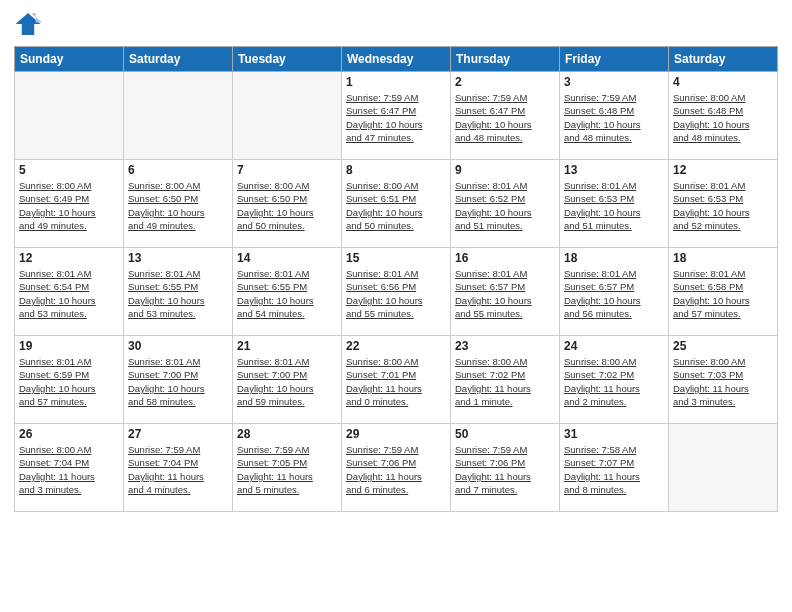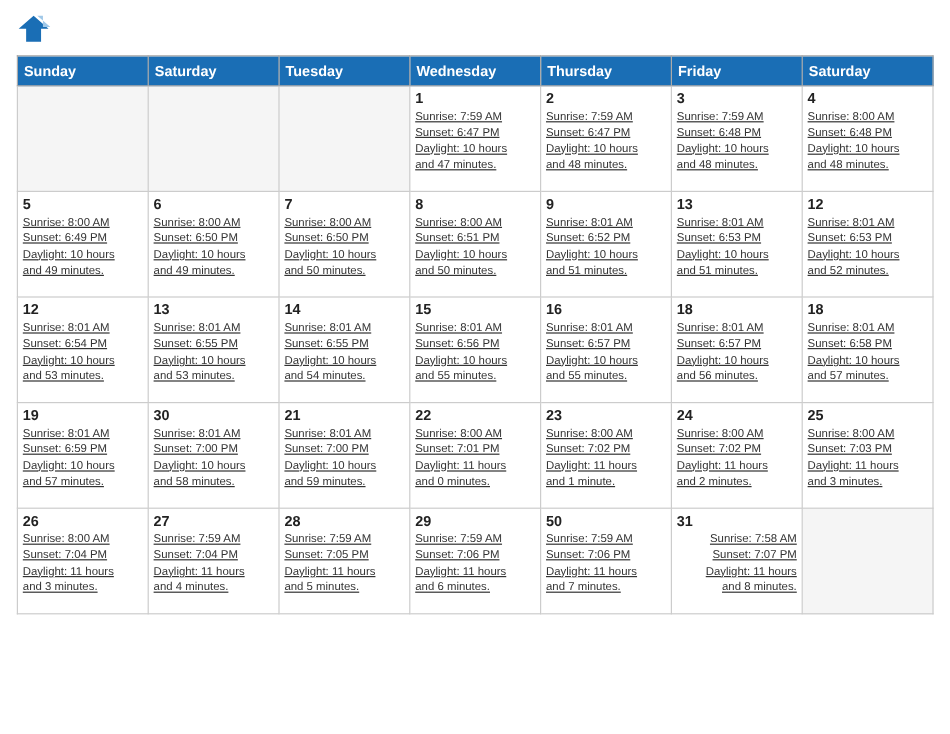--- a/index.html
+++ b/index.html
@@ -339,21 +339,21 @@
           </td>
           <td>
             <div class="day-num">50</div>
             <div class="day-info" style="white-space: pre-line;">Sunrise: 7:59 AM
 Sunset: 7:06 PM
 Daylight: 11 hours
 and 7 minutes.</div>
           </td>
           <td>
             <div class="day-num">31</div>
-            <div class="day-info" style="white-space: pre-line; text-align: right;">Sunrise: 7:58 AM
+            <div class="day-info" style="white-space: pre-line;">Sunrise: 7:58 AM
 Sunset: 7:07 PM
 Daylight: 11 hours
 and 8 minutes.</div>
           </td>
           <td class="empty"></td>
         </tr>
       </tbody>
   </table>
 </div>
 

